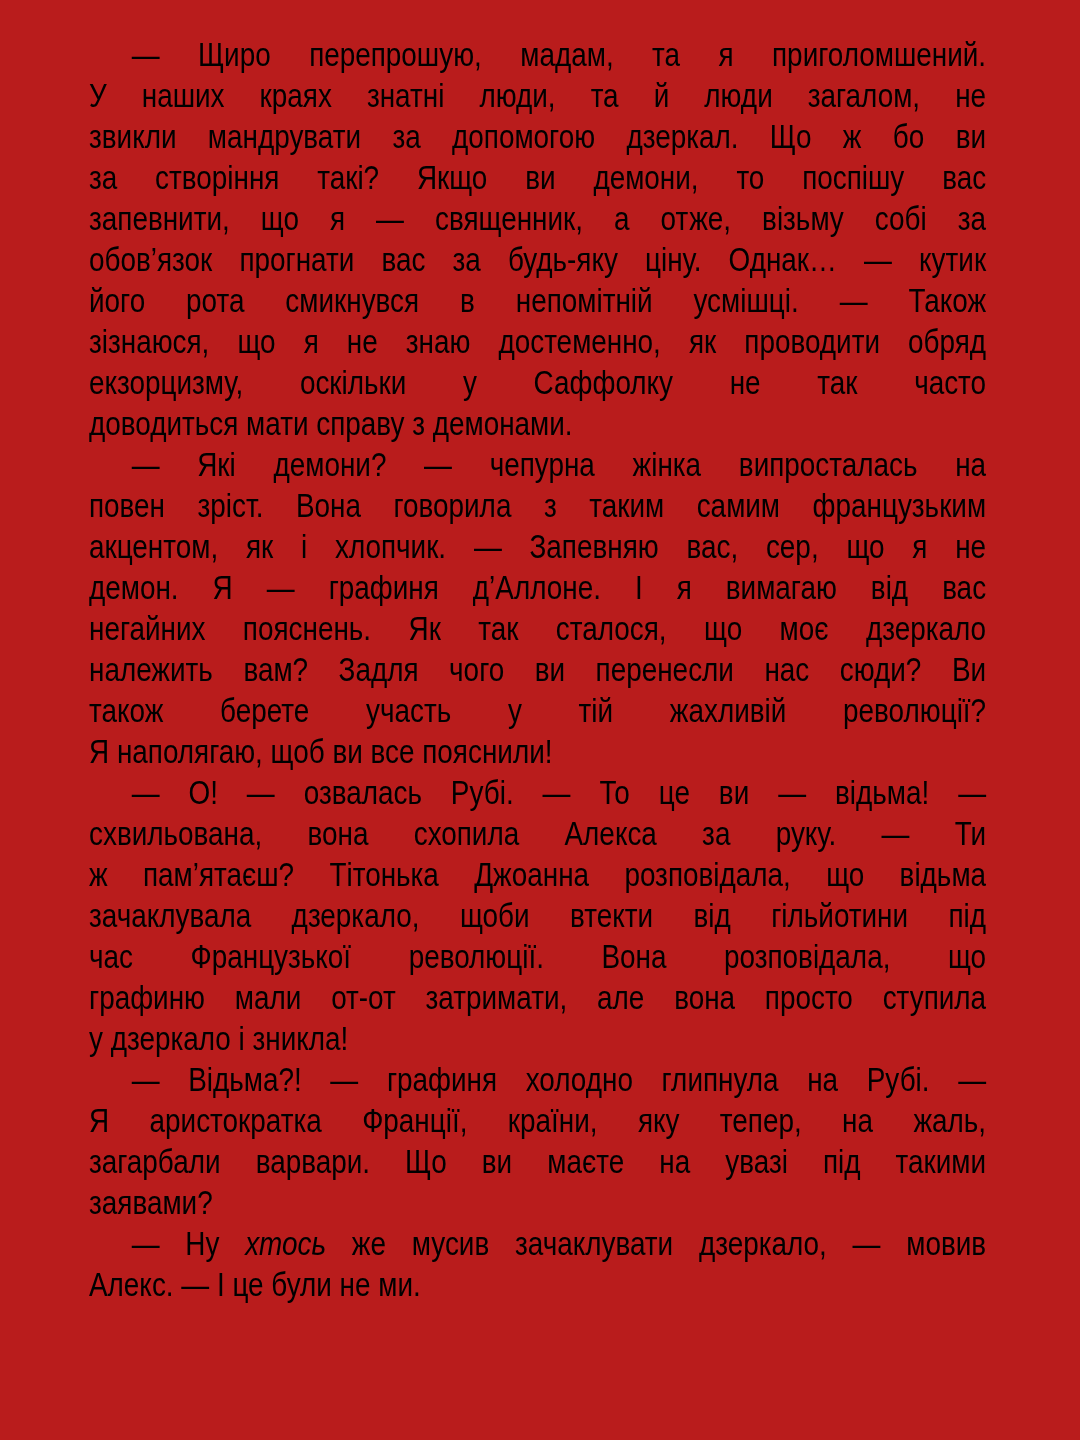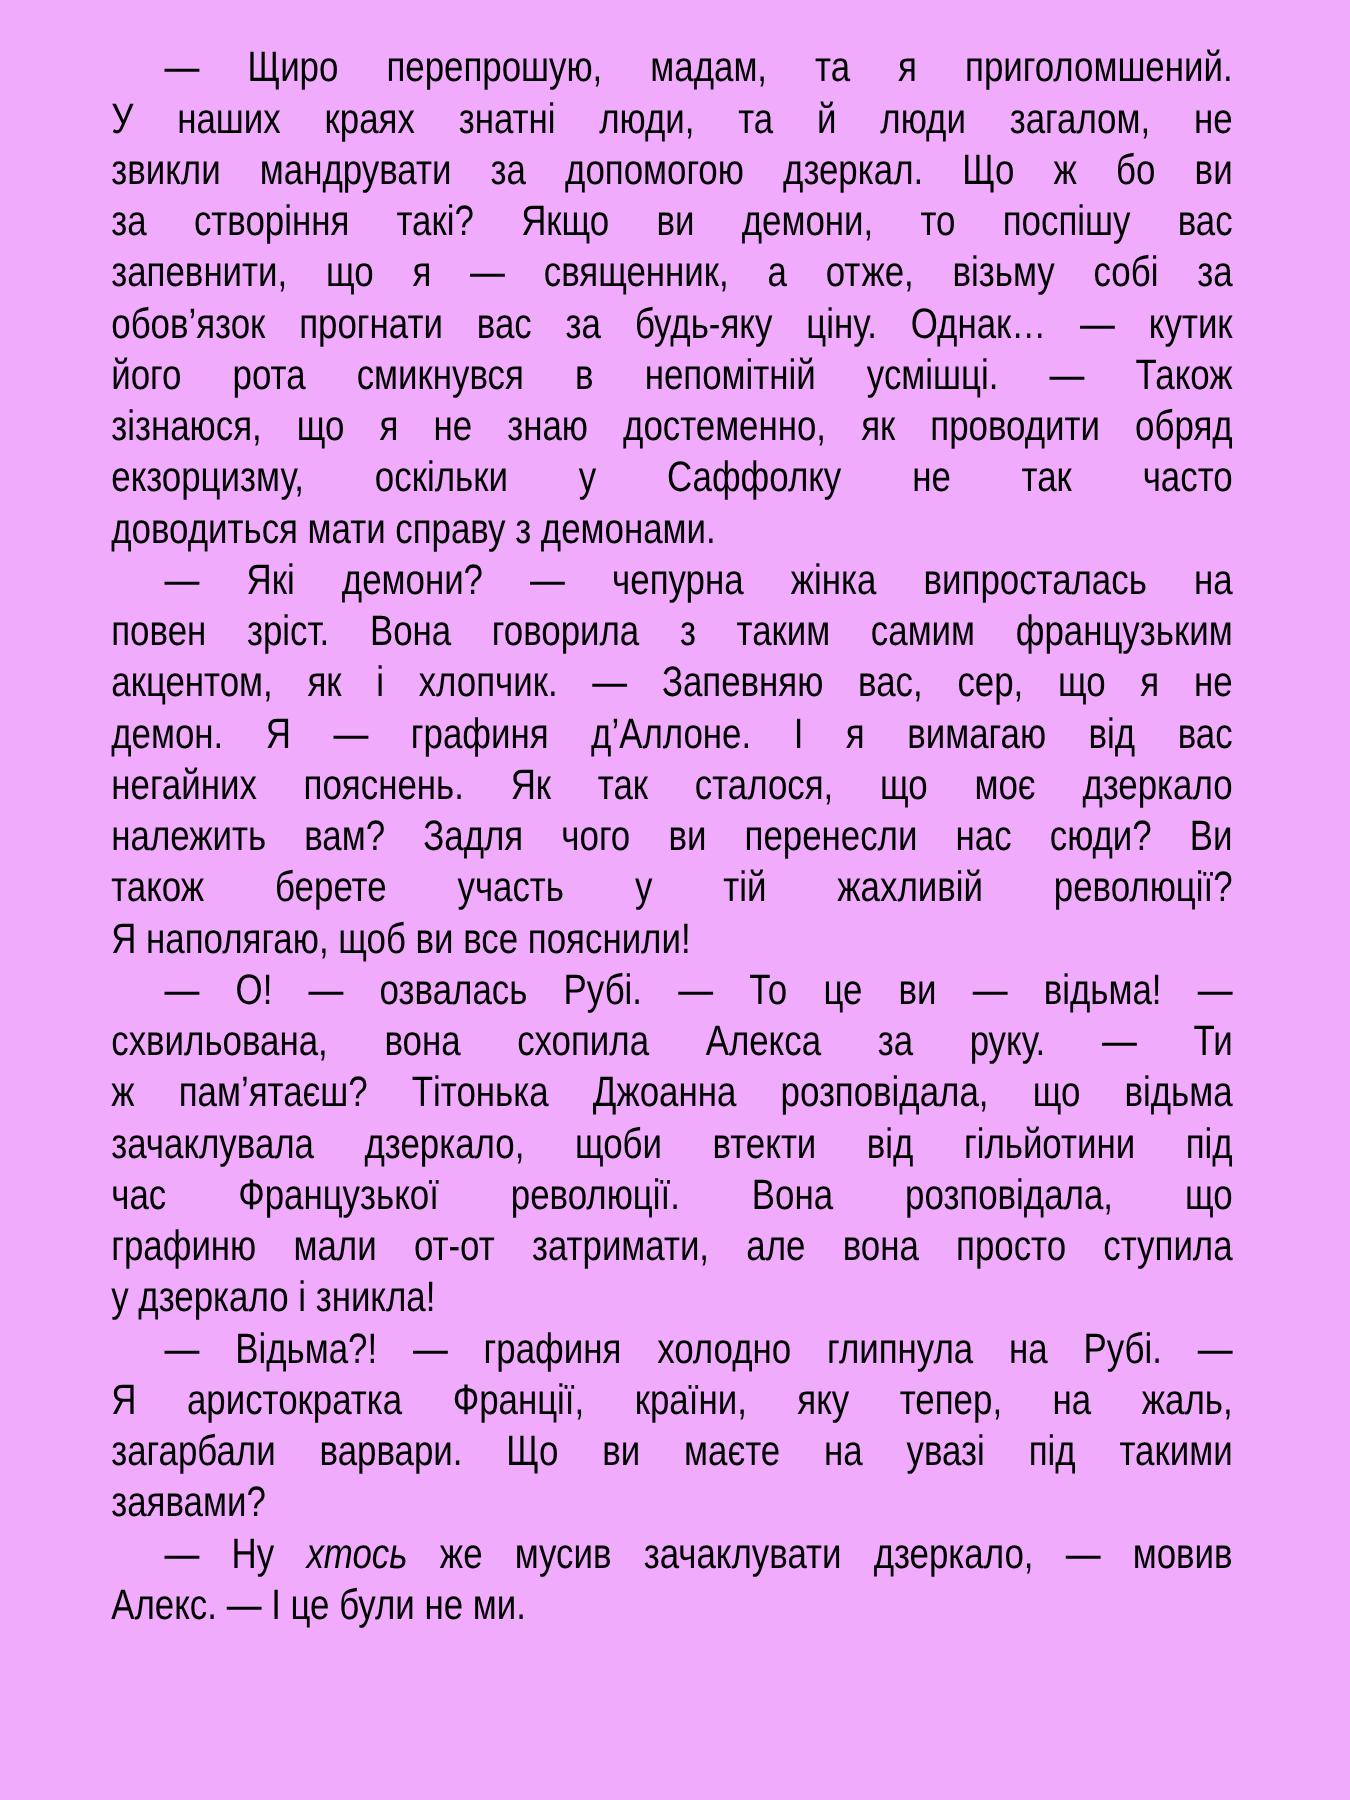--- a/index.html
+++ b/index.html
@@ -4,21 +4,21 @@
 <style>
   html, body {
     margin: 0;
     padding: 0;
     background: #ffffff;
   }
   .page {
     position: relative;
     width: 1080px;
     height: 1440px;
-    background: #f0abfc;
+    background: #b91c1c;
     overflow: hidden;
   }
   
   .text-column {
     position: absolute;
     left: 89px;
     top: 34px;
     width: 1094px;               
     transform: scaleX(0.82);
     transform-origin: left top;

